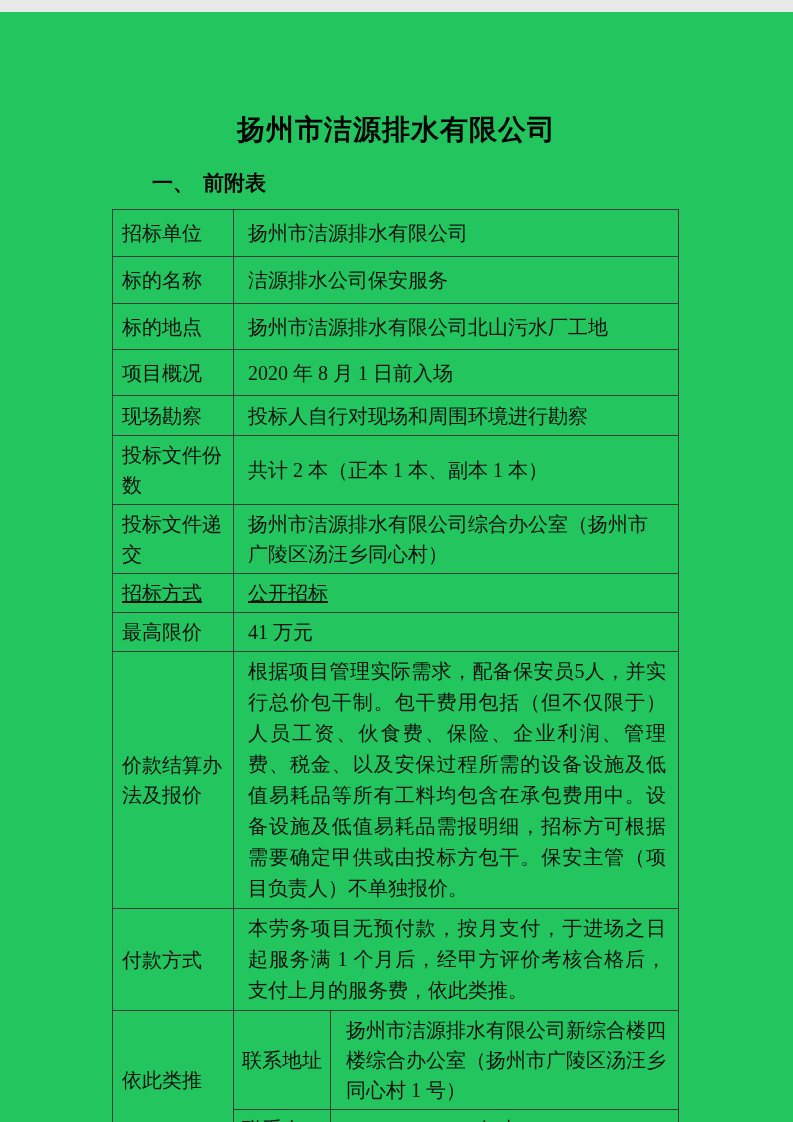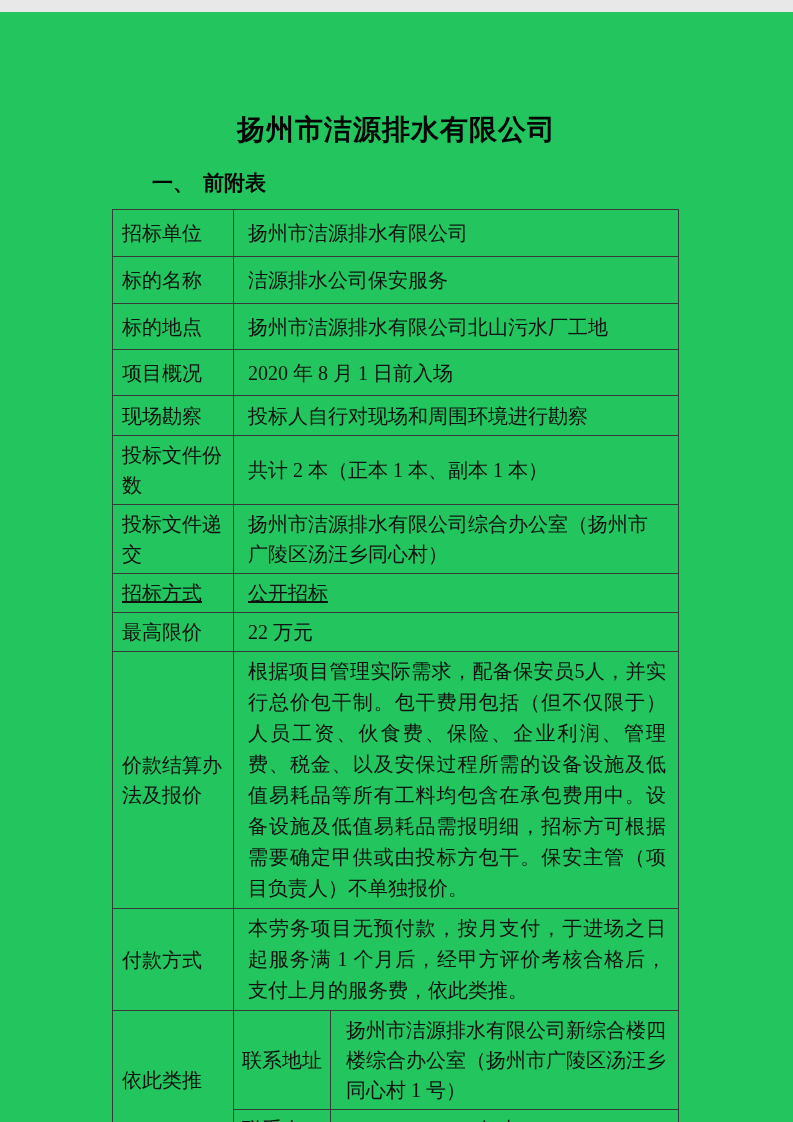--- a/index.html
+++ b/index.html
@@ -114,21 +114,21 @@
         <tr class="r7">
           <td class="lab">投标文件递交</td>
           <td class="val" colspan="2">扬州市洁源排水有限公司综合办公室（扬州市广陵区汤汪乡同心村）</td>
         </tr>
         <tr class="r8">
           <td class="lab">招标方式</td>
           <td class="val" colspan="2">公开招标</td>
         </tr>
         <tr class="r9">
           <td class="lab">最高限价</td>
-          <td class="val" colspan="2">22 万元</td>
+          <td class="val" colspan="2">41 万元</td>
         </tr>
         <tr class="r10">
           <td class="lab">价款结算办法及报价</td>
           <td class="val par" colspan="2">根据项目管理实际需求，配备保安员5人，并实行总价包干制。包干费用包括（但不仅限于）人员工资、伙食费、保险、企业利润、管理费、税金、以及安保过程所需的设备设施及低值易耗品等所有工料均包含在承包费用中。设备设施及低值易耗品需报明细，招标方可根据需要确定甲供或由投标方包干。保安主管（项目负责人）不单独报价。</td>
         </tr>
         <tr class="r11">
           <td class="lab">付款方式</td>
           <td class="val par" colspan="2">本劳务项目无预付款，按月支付，于进场之日起服务满 1 个月后，经甲方评价考核合格后，支付上月的服务费，依此类推。</td>
         </tr>
         <tr class="r12a">

